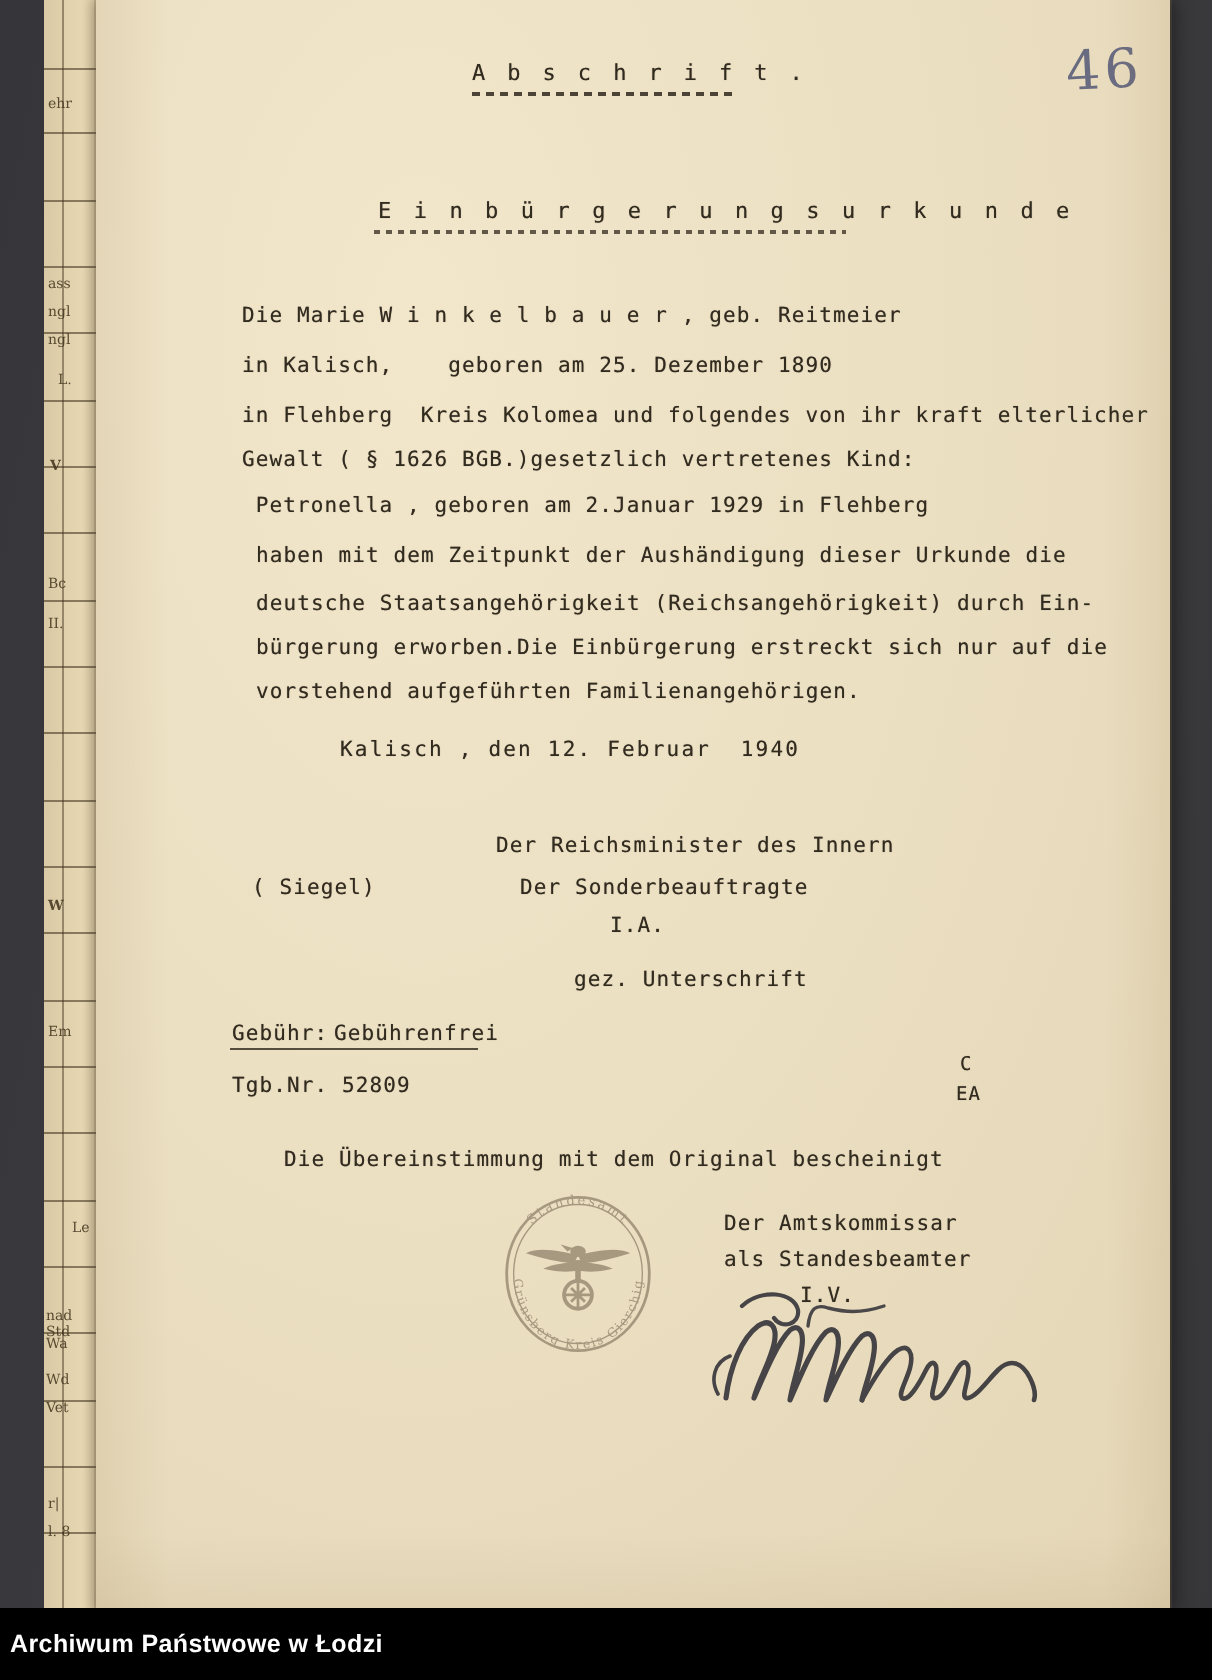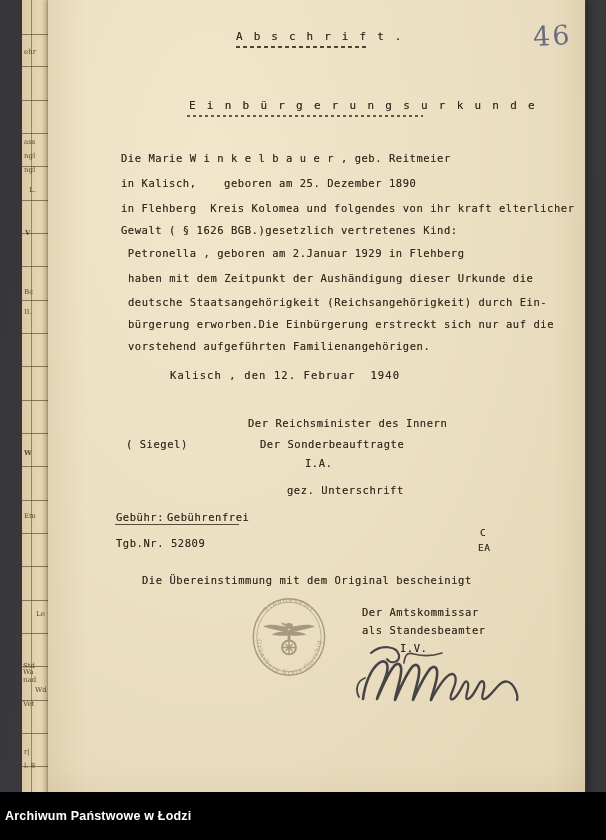--- a/index.html
+++ b/index.html
@@ -156,21 +156,21 @@
   .signature svg { display: block; width: 100%; height: 100%; }
 
   
   .flourish { position: absolute; width: 46px; height: 16px; opacity: .8; }
   .flourish svg { display:block; width:100%; height:100%; }
 
   
   .watermark {
     position: absolute;
     left: 0; right: 0; bottom: 0;
-    height: 48px;
+    height: 36px;
     background: #000;
     display: flex;
     align-items: center;
   }
   .watermark span {
     color: #fff;
     font-family: "Liberation Sans", sans-serif;
     font-size: 12.5px;
     font-weight: bold;
     padding-left: 5px;
@@ -217,22 +217,22 @@
     <div class="under-frag" style="left:2px; top:166px">ngl</div>
     <div class="under-frag" style="left:7px; top:186px">L.</div>
     <div class="under-frag" style="left:3px; top:228px; font-weight:bold">V</div>
     <div class="under-frag" style="left:2px; top:288px">Bc</div>
     <div class="under-frag" style="left:2px; top:308px">II.</div>
     <div class="under-frag" style="left:2px; top:448px; font-weight:bold">W</div>
     <div class="under-frag" style="left:2px; top:512px">Em</div>
     <div class="under-frag" style="left:14px; top:610px">Le</div>
     <div class="under-frag" style="left:1px; top:668px">Wa</div>
     <div class="under-frag" style="left:1px; top:662px">Std</div>
-    <div class="under-frag" style="left:1px; top:676px">nad</div>
-    <div class="under-frag" style="left:13px; top:686px">Wd</div>
+    <div class="under-frag" style="left:1px; top:654px">nad</div>
+    <div class="under-frag" style="left:1px; top:686px">Wd</div>
     <div class="under-frag" style="left:1px; top:700px">Vet</div>
     <div class="under-frag" style="left:2px; top:748px">r|</div>
     <div class="under-frag" style="left:2px; top:762px">l. 8</div>
   </div>
 
   <div class="page">
 
     <div class="folio" style="left:485px; top:20px">46</div>
 
     <div class="tw spaced-wide" style="left:188px; top:30px; font-size:11px; letter-spacing:2.2px">A b s c h r i f t .</div>

